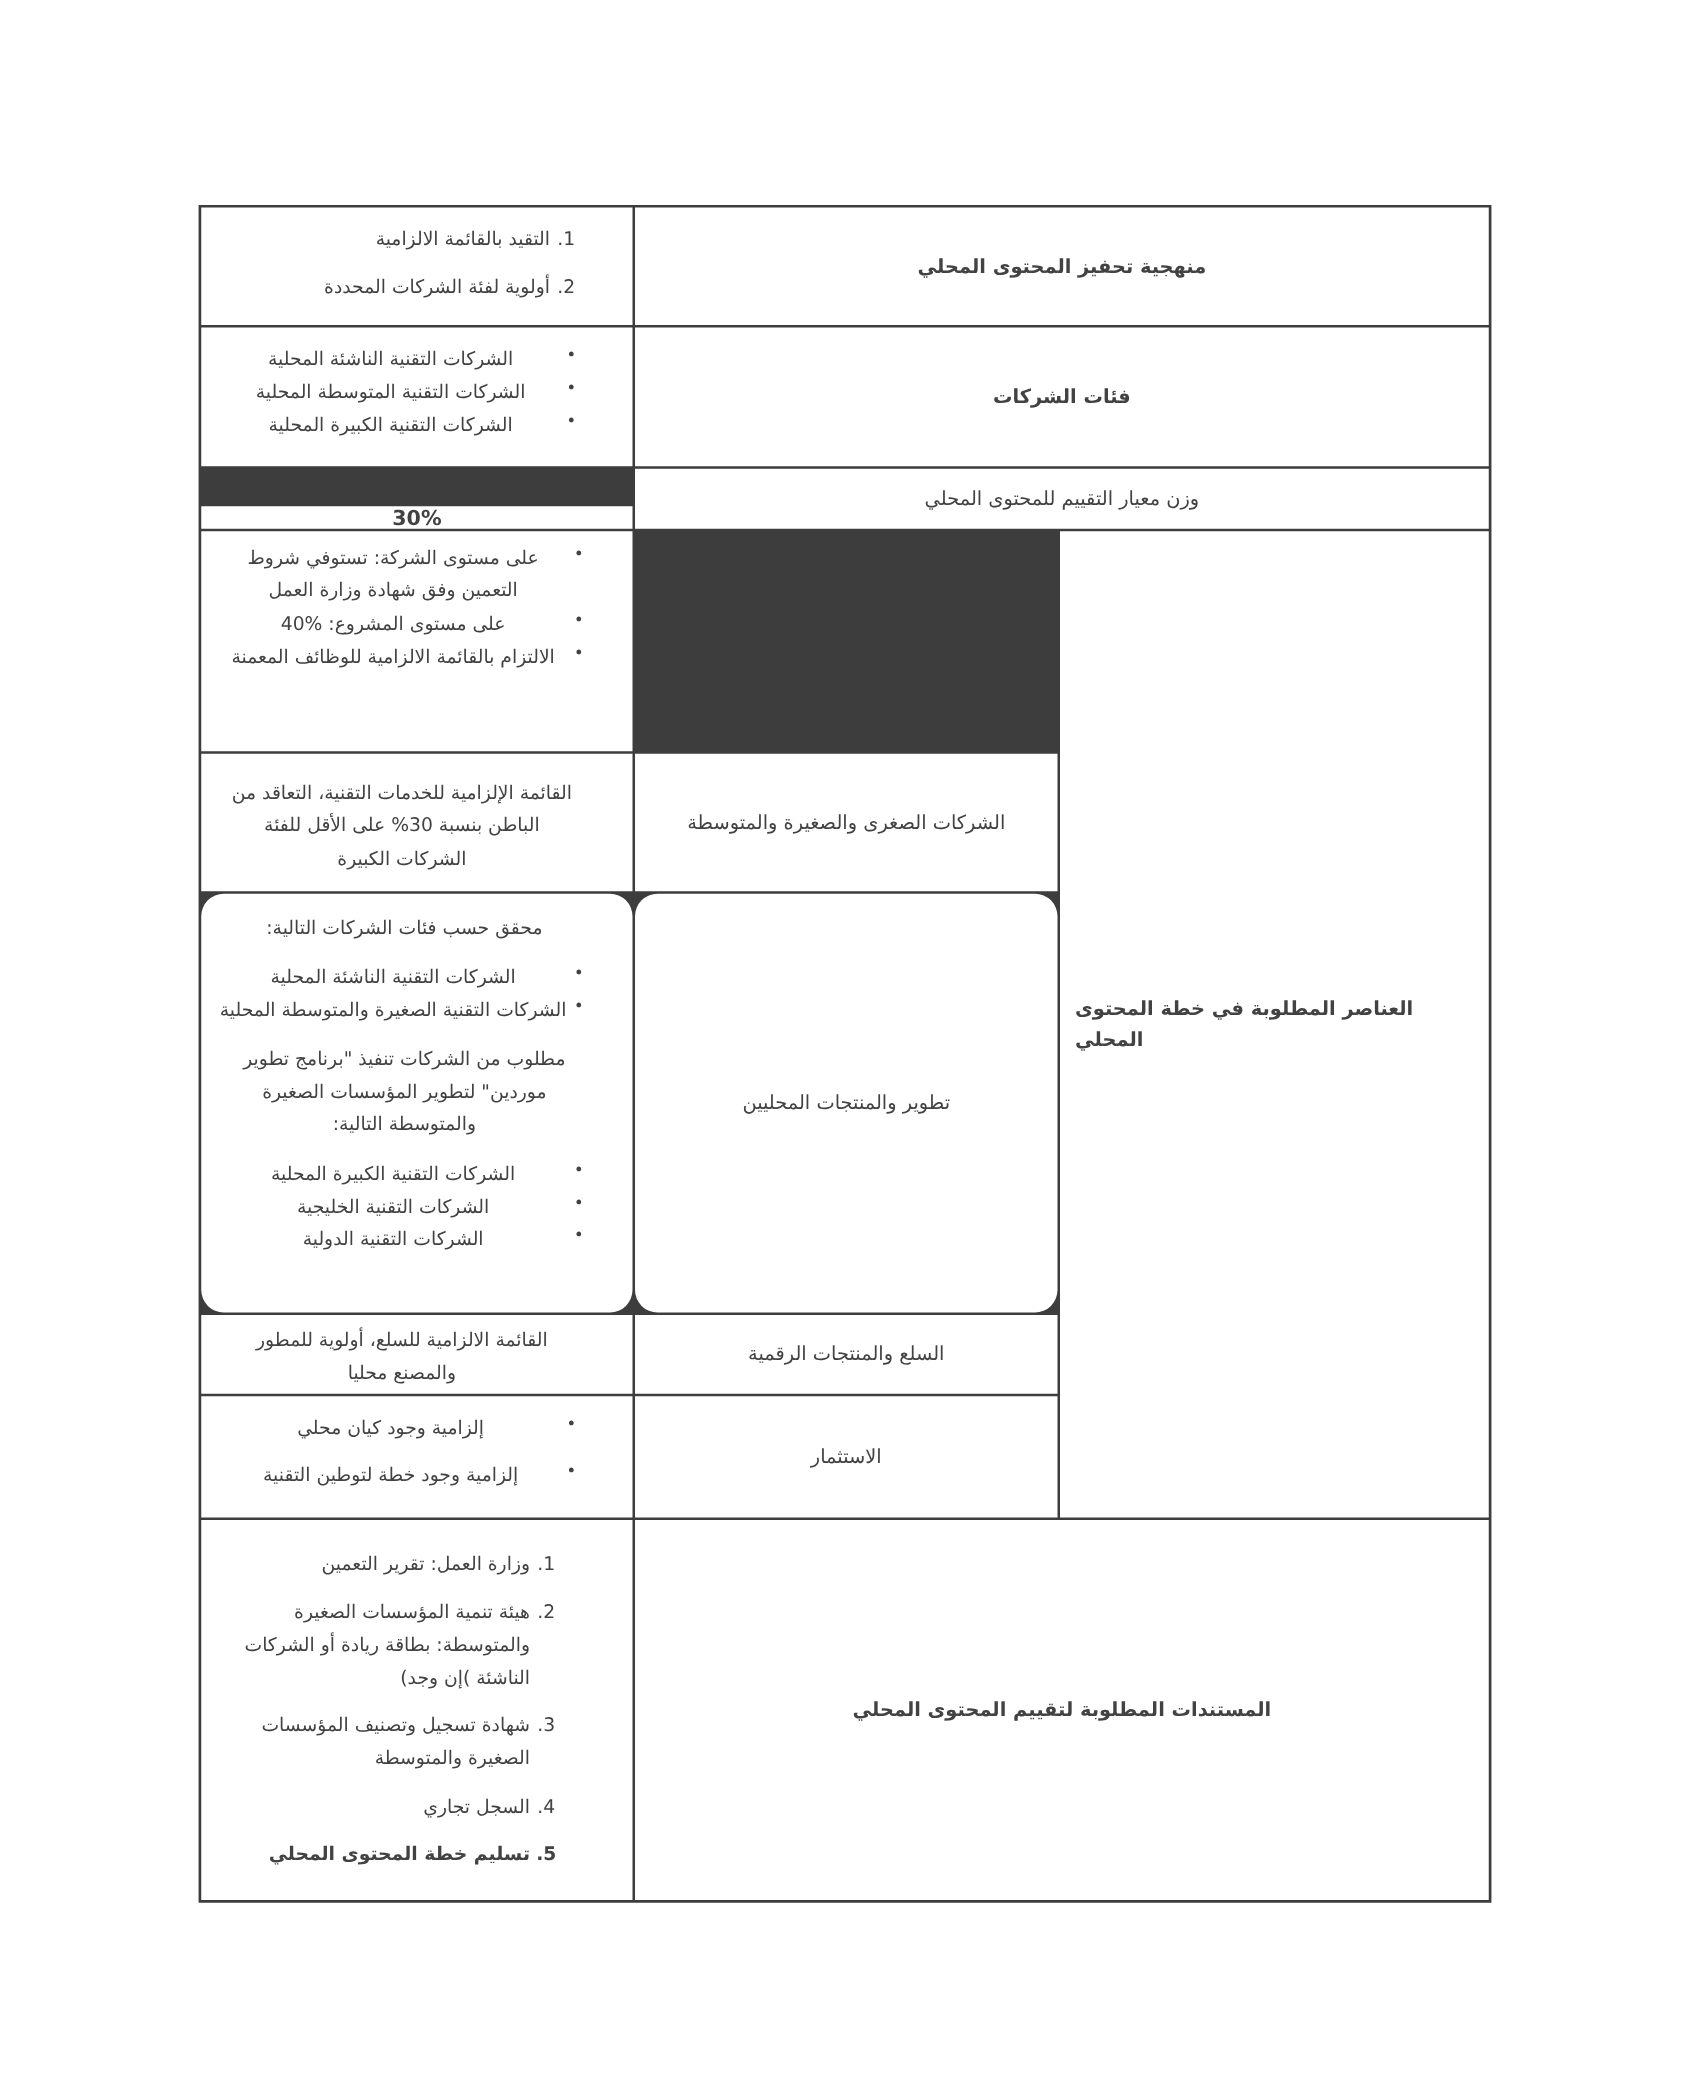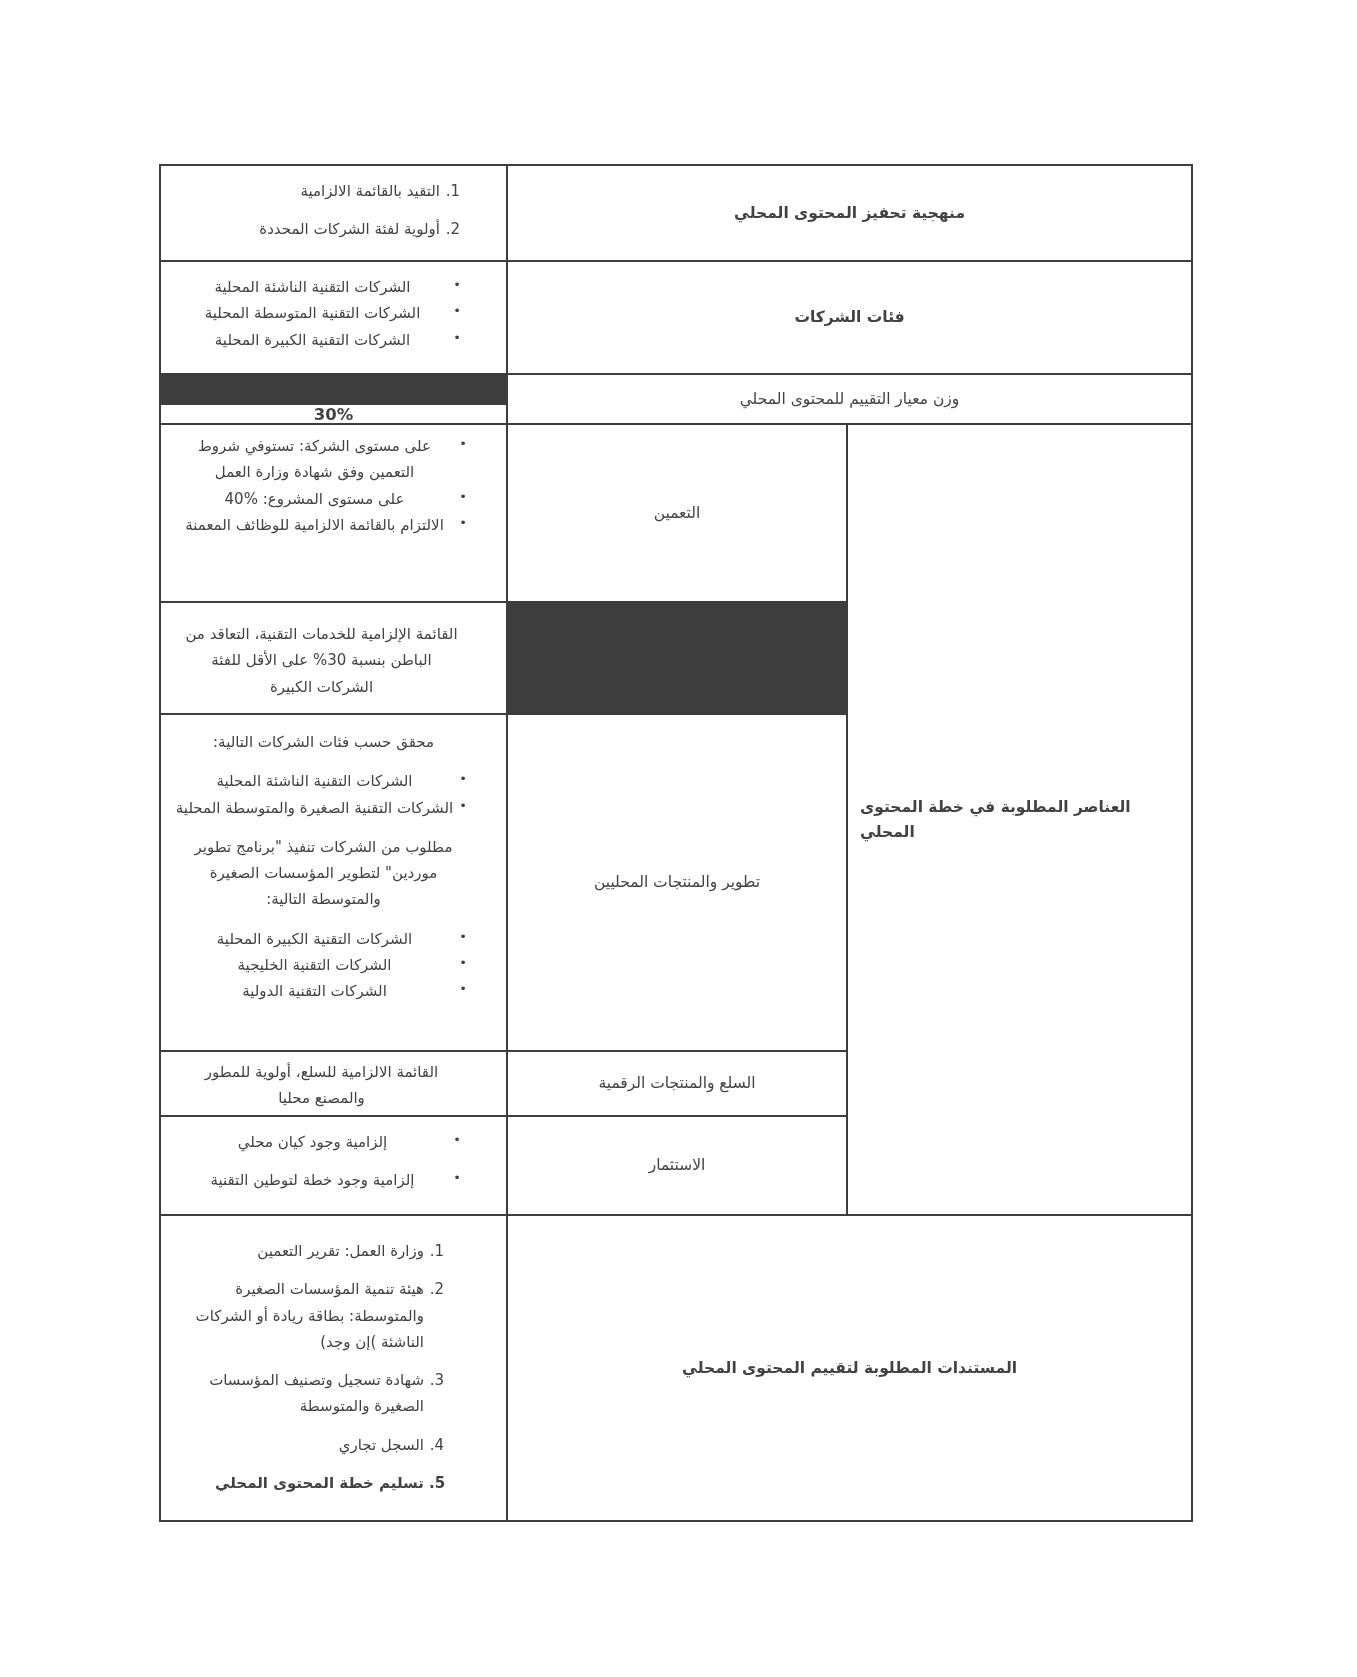--- a/index.html
+++ b/index.html
@@ -34,21 +34,21 @@
     background: #3d3d3d;   
     border: 2px solid #3d3d3d;
     direction: rtl;
   }
   .cell {
     background: #ffffff;
     overflow: hidden;
     box-sizing: border-box;
   }
   .r1 { grid-row: 1; } .r2 { grid-row: 2; } .r3 { grid-row: 3; }
-  .r4 { grid-row: 4; } .r5 { grid-row: 5; } .r6 { grid-row: 6; }
+  .r4 { grid-row: 4; } .r5 { grid-row: 5; } .r6 { grid-row: 6; border-radius: 18px; }
   .r7 { grid-row: 7; } .r8 { grid-row: 8; } .r9 { grid-row: 9; }
   .span2     { grid-column: 1 / span 2; }
   .col-mid   { grid-column: 2; }
   .col-left  { grid-column: 3; }
   .merged {
     grid-column: 1;
     grid-row: 4 / span 5;
     padding-bottom: 215px; 
   }
   .head {
@@ -143,40 +143,40 @@
       <span>وزن معيار التقييم للمحتوى المحلي</span>
     </div>
     <div class="cell value col-left r3">
       <span>30%</span>
     </div>
 
     <div class="cell head merged">
       <span>العناصر المطلوبة في خطة المحتوى المحلي</span>
     </div>
 
-    <div class="cell head w-normal col-mid r4">
-      <span>التعمين</span>
-    </div>
     <div class="cell detail pad-narrow col-left r4">
       <div class="list">
         <div class="li">
           <span class="marker dot">•</span>
           <span class="txt center">على مستوى الشركة: تستوفي شروط التعمين وفق شهادة وزارة العمل</span>
         </div>
         <div class="li">
           <span class="marker dot">•</span>
           <span class="txt center">على مستوى المشروع: %40</span>
         </div>
         <div class="li">
           <span class="marker dot">•</span>
           <span class="txt center">الالتزام بالقائمة الالزامية للوظائف المعمنة</span>
         </div>
       </div>
     </div>
 
+    <div class="cell head w-normal col-mid r5">
+      <span>الشركات الصغرى والصغيرة والمتوسطة</span>
+    </div>
     <div class="cell detail col-left r5">
       <p class="para">القائمة الإلزامية للخدمات التقنية، التعاقد من الباطن بنسبة 30% على الأقل للفئة الشركات الكبيرة</p>
     </div>
 
     <div class="cell head w-normal col-mid r6">
       <span>تطوير والمنتجات المحليين</span>
     </div>
     <div class="cell detail pad-narrow col-left r6">
       <p class="para">محقق حسب فئات الشركات التالية:</p>
       <div class="list gap-top">

